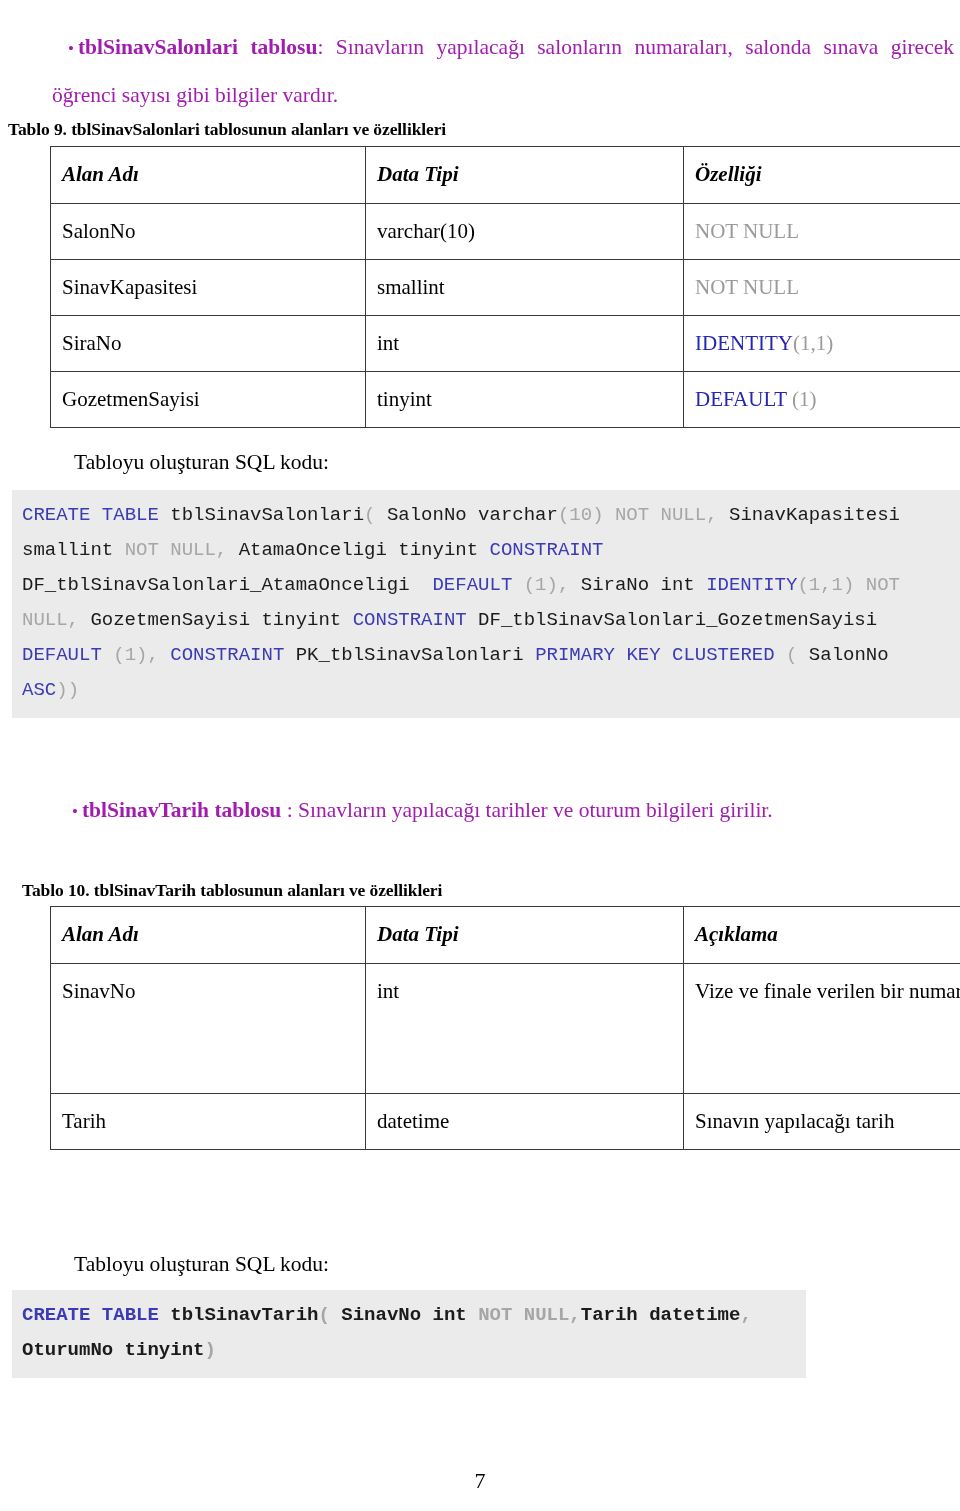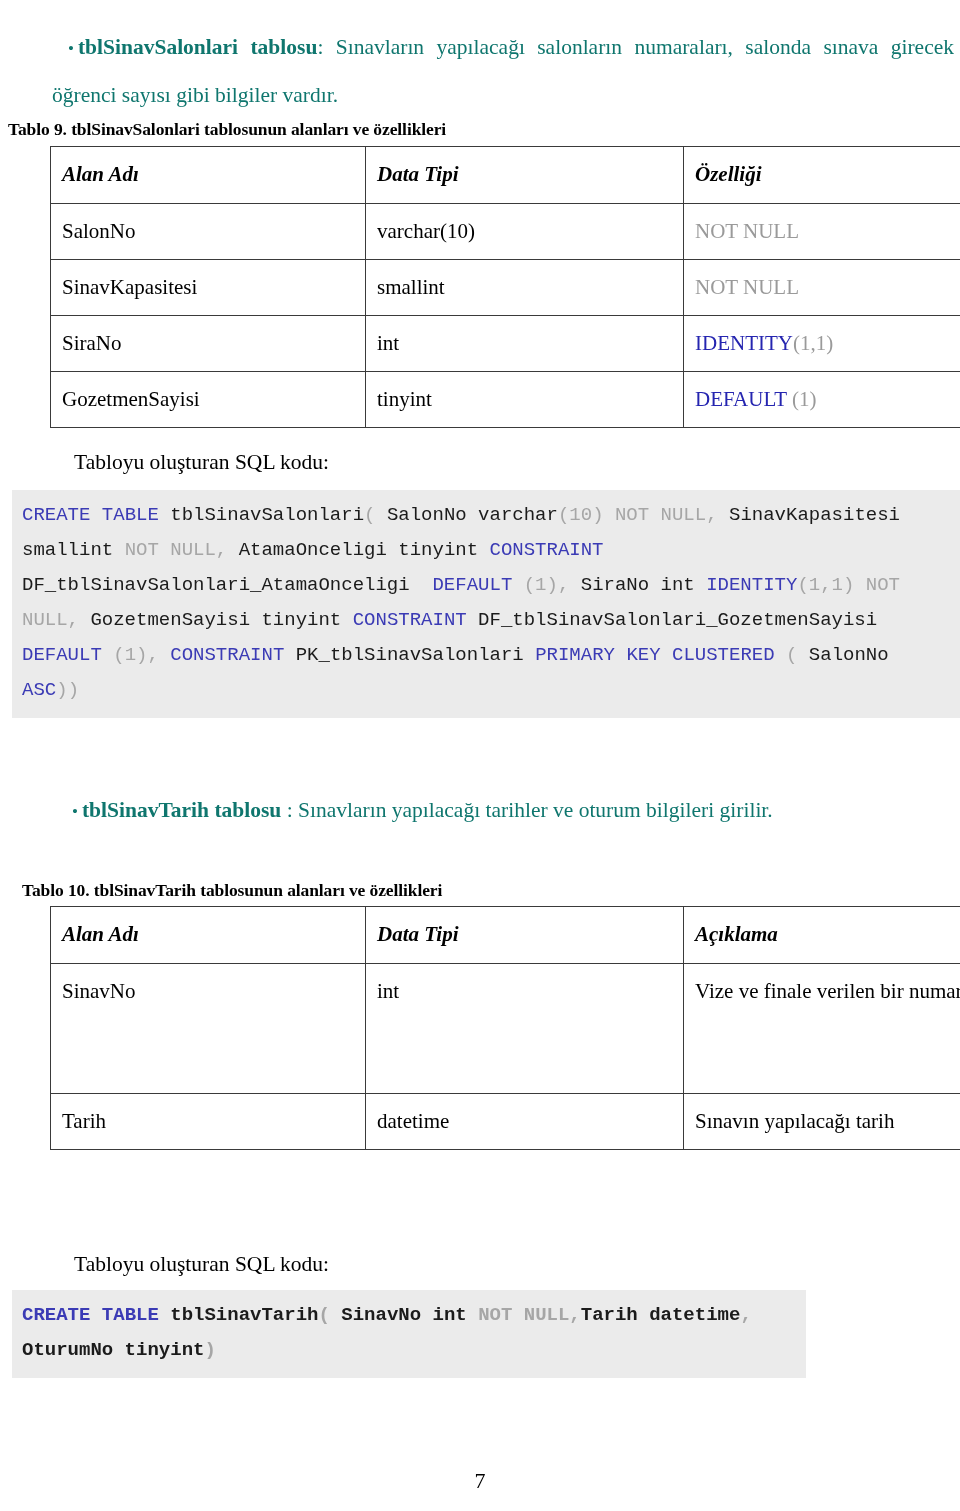--- a/index.html
+++ b/index.html
@@ -15,21 +15,21 @@
     color: #000000;
     overflow: hidden;
   }
 
   
   .bullet-para {
     position: absolute;
     font-size: 21.5px;
     line-height: 46px;
     text-align: justify;
-    color: #0f766e;
+    color: #a21caf;
   }
   .bullet-para .bullet-dot {
     font-size: 17px;
     vertical-align: middle;
     padding-right: 4px;
   }
   .bullet-para b {
     font-weight: bold;
   }
 

